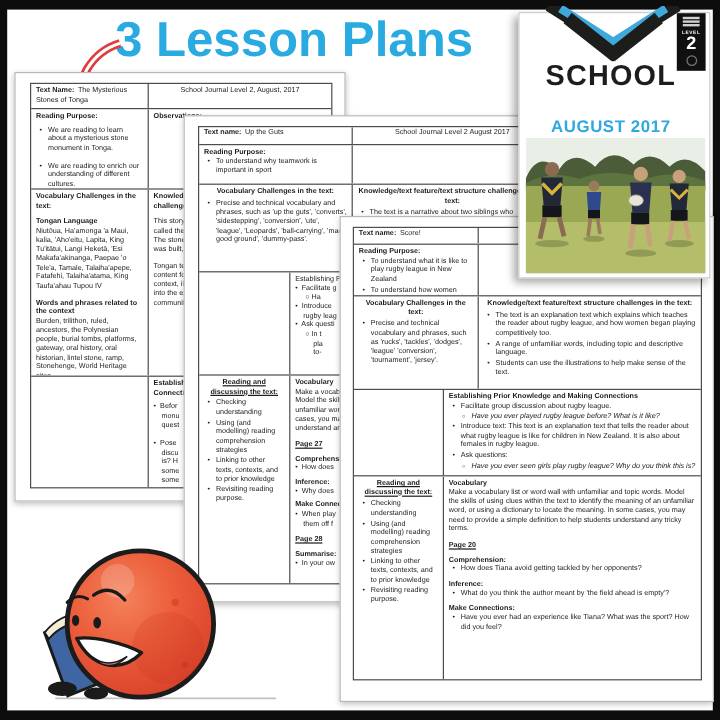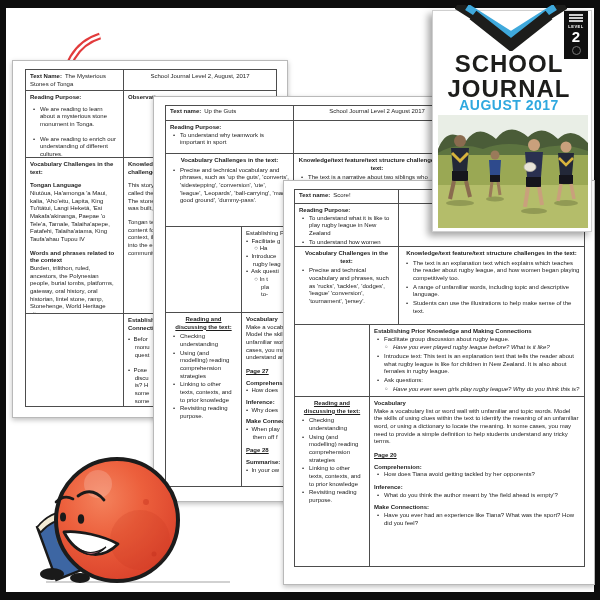--- a/index.html
+++ b/index.html
@@ -49,20 +49,21 @@
 
   
   .mascot{position:absolute;left:28px;top:444px;width:212px;height:150px;}
 </style>
 </head>
 <body>
 
 <div class="canvas">
   <div class="inner-bg"></div>
 
+  <div class="main-title">3 Lesson Plans</div>
 
   <svg class="arrow" style="position:absolute;left:30px;top:28px;" width="84" height="118" viewBox="0 0 84 118">
     <path d="M70,8 C44,16 35,40 34,60" fill="none" stroke="#E23B3C" stroke-width="7"></path>
     <path d="M70,8 C44,16 35,40 34,60" fill="none" stroke="#ffffff" stroke-width="2.6"></path>
     <path d="M13,52 L36,90 L60,55" fill="none" stroke="#E23B3C" stroke-width="8" stroke-linejoin="miter"></path>
     <path d="M13,52 L36,90 L60,55" fill="none" stroke="#ffffff" stroke-width="3" stroke-linejoin="miter"></path>
   </svg>
 
   <div class="page" style="left:12px;top:60px;width:276px;height:358px;">
     <div class="tbl" style="left:12px;top:8px;width:252px;height:338px;">
@@ -274,21 +275,20 @@
   </div>
 
   <div class="cover">
     <svg style="position:absolute;left:22px;top:-6px;" width="112" height="46" viewBox="0 0 112 46">
       <path d="M2,0 L56,34 L110,0" fill="none" stroke="#1d1d1b" stroke-width="9"></path>
       <path d="M12,2 L56,30 L100,2" fill="none" stroke="#3FA9DC" stroke-width="7"></path>
       <path d="M18,10 L56,40 L94,10" fill="none" stroke="#1d1d1b" stroke-width="11"></path>
     </svg>
     <div class="cover-title">
       <div>SCHOOL</div>
-      <div>JOURNAL</div>
     </div>
     <div class="cover-date">AUGUST 2017</div>
     <div class="badge">
       <div class="bar"></div>
         <div class="bar"></div>
         <div class="bar"></div>
       <div class="lv">LEVEL</div>
       <div class="num">2</div>
       <div class="emblem"></div>
     </div>

